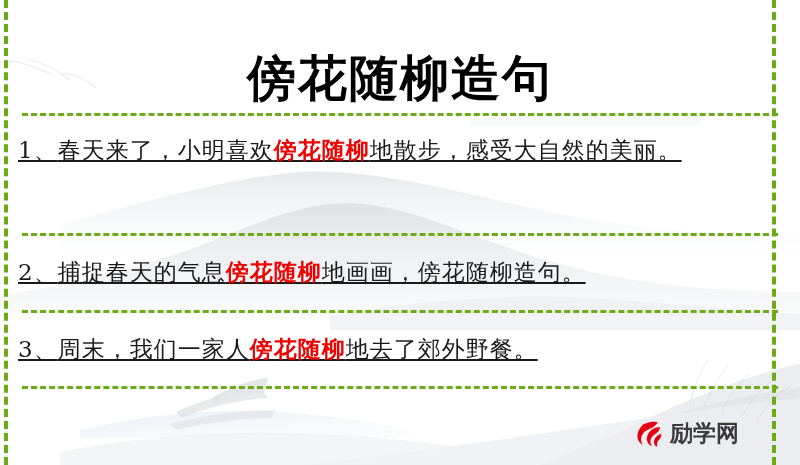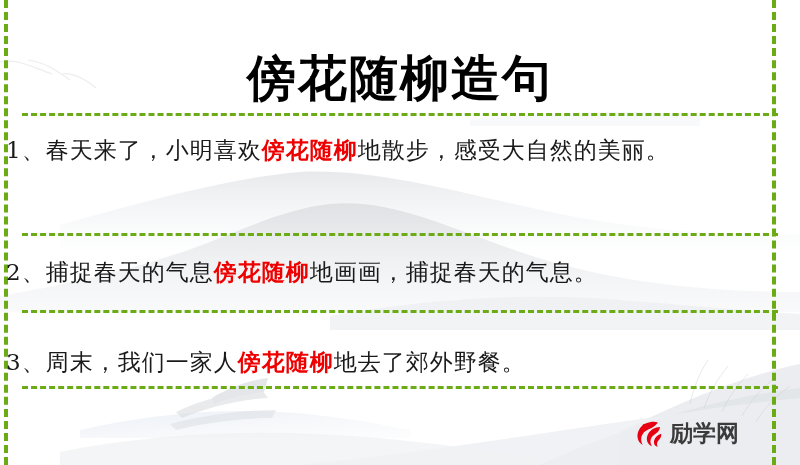--- a/index.html
+++ b/index.html
@@ -64,31 +64,32 @@
     letter-spacing: 2px;
     color: #000000;
     z-index: 3;
     white-space: nowrap;
     margin-top: 24px;
   }
 
   
   .sentence {
     position: absolute;
-    left: 6px;
+    left: 18px;
     width: 746px;
     font-size: 23px;
     line-height: 43px;
     color: #1a1a1a;
     z-index: 3;
     letter-spacing: 1px;
+    text-decoration: underline;
   }
   .s1 { top: 128px; }
   .s2 { top: 250px; }
-  .s3 { top: 327px; margin-top: 13px; }
+  .s3 { top: 327px; }
 
   .idiom {
     color: #ee0000;
     font-weight: bold;
   }
 
   
   .logo {
     position: absolute;
     left: 632px;
@@ -179,21 +180,21 @@
   <div class="divider d3"></div>
   <div class="divider d4"></div>
 
   <div class="title">傍花随柳造句</div>
 
   <div class="sentence s1">
     <span>1、</span><span>春天来了，小明喜欢</span><span class="idiom">傍花随柳</span><span>地散步，感受大自然的美丽。</span>
   </div>
 
   <div class="sentence s2">
-    <span>2、</span><span>捕捉春天的气息</span><span class="idiom">傍花随柳</span><span>地画画，捕捉春天的气息。</span>
+    <span>2、</span><span>捕捉春天的气息</span><span class="idiom">傍花随柳</span><span>地画画，傍花随柳造句。</span>
   </div>
 
   <div class="sentence s3">
     <span>3、</span><span>周末，我们一家人</span><span class="idiom">傍花随柳</span><span>地去了郊外野餐。</span>
   </div>
 
   <div class="logo">
     <span class="logo-mark">
       <svg viewBox="0 0 40 40" xmlns="http://www.w3.org/2000/svg" aria-hidden="true">
         <path d="M30.5 7.5 C 23 5.5, 13.5 8.5, 9 15 C 4.5 21.5, 6 30.5, 12.5 34 C 9.5 28.5, 10.5 22, 15.5 18 C 20 14.5, 26 14, 30.5 7.5 Z" fill="#e60012"></path>

